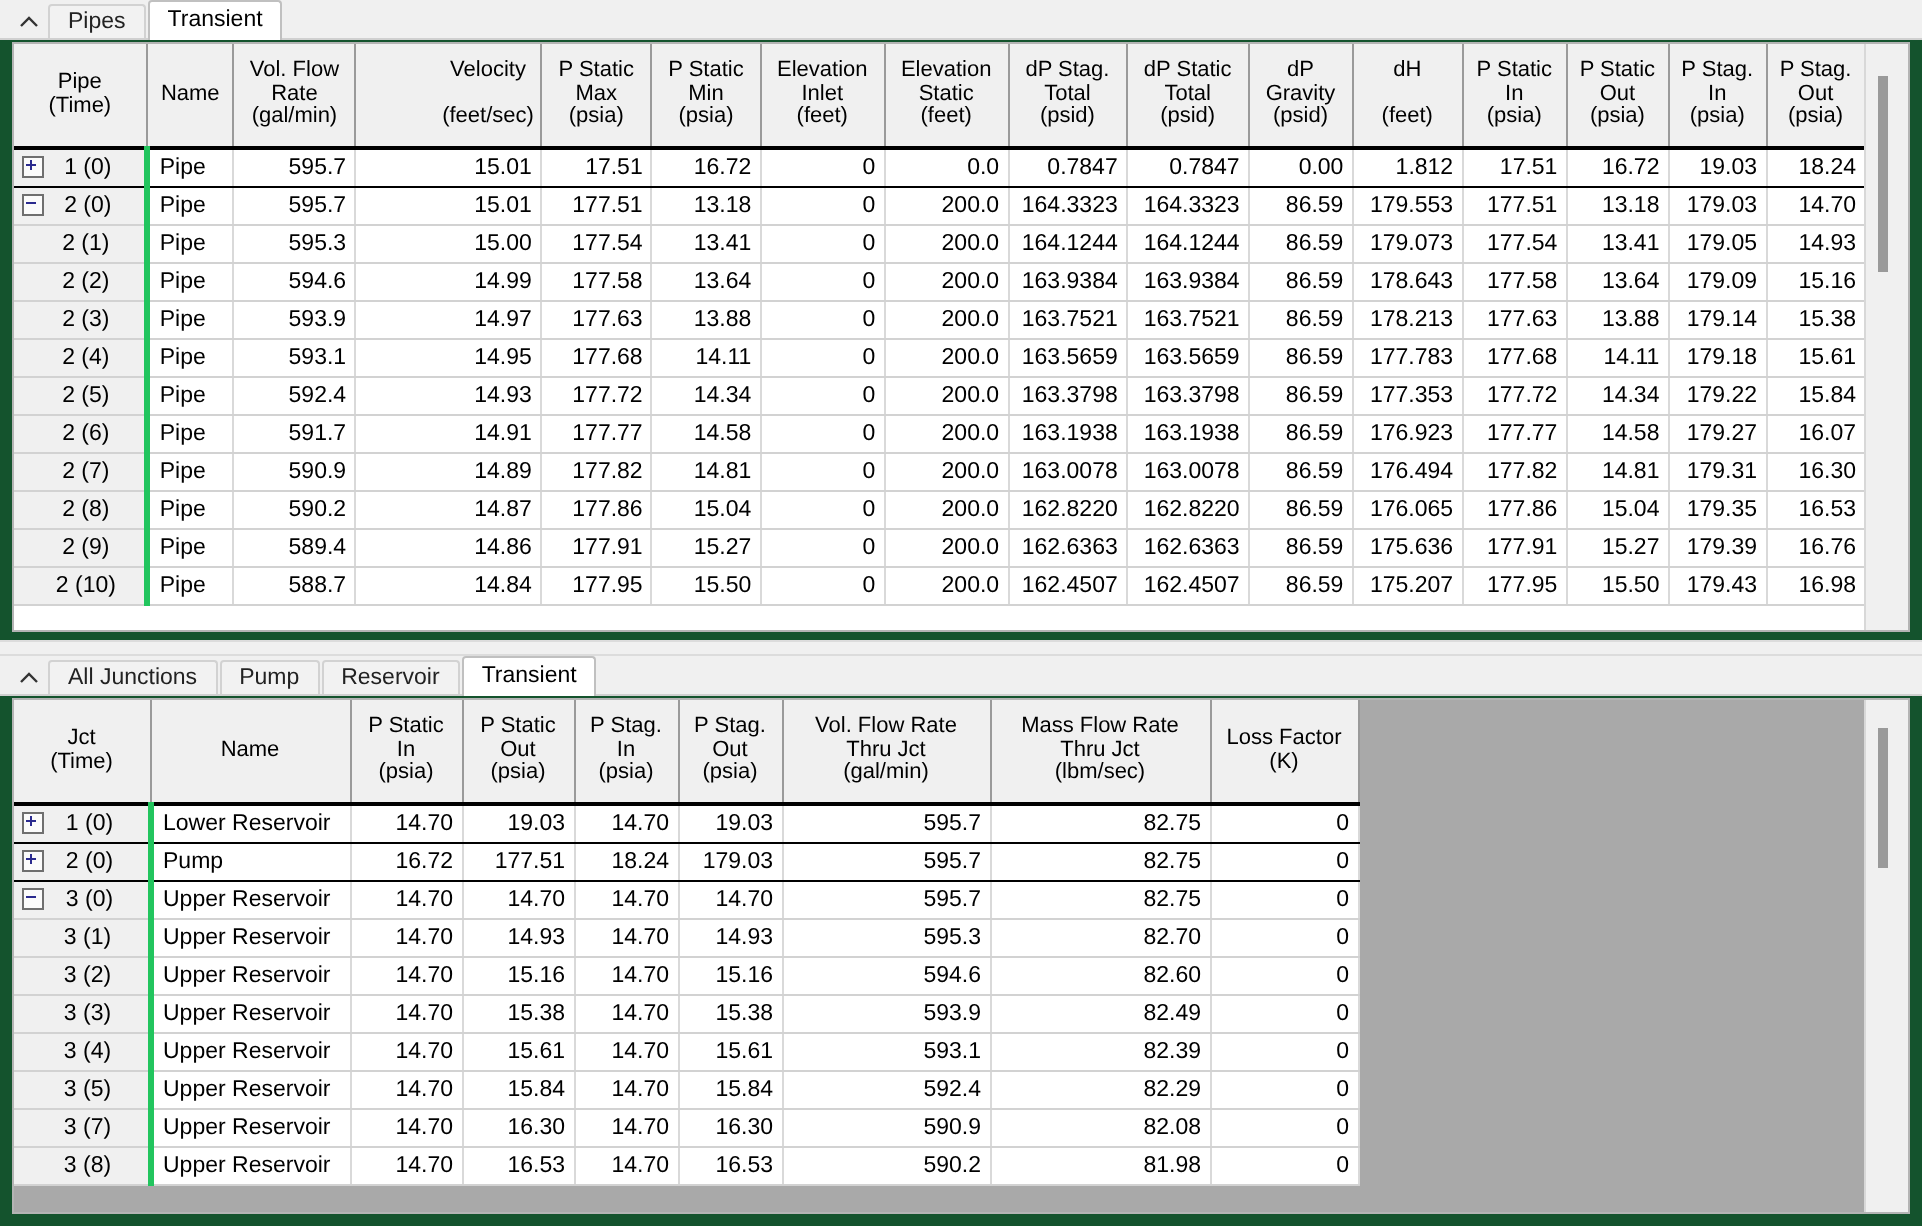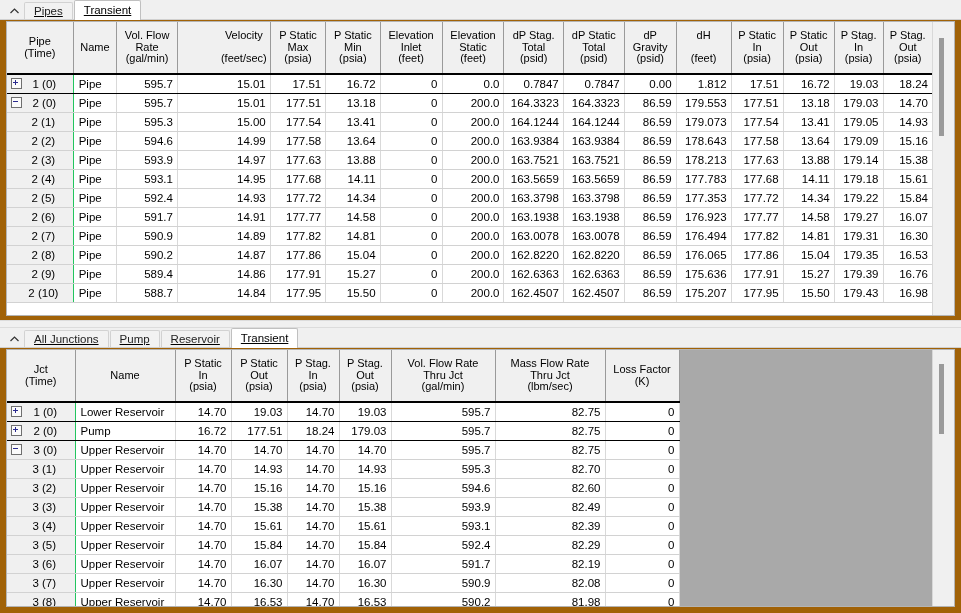--- a/index.html
+++ b/index.html
@@ -13,21 +13,21 @@
   }
   .app {
     width: 961px; height: 613px;
     position: relative;
     background: #f0f0f0;
     display: flex;
     flex-direction: column;
   }
 
   
-  .panel { position: relative; background: #a16207; text-decoration: underline; }
+  .panel { position: relative; background: #14532d; }
   .panel-top { height: 320px; }
   .splitter {
     height: 6px;
     background: #f0f0f0;
     border-top: 1px solid #dcdcdc;
     border-bottom: 1px solid #dcdcdc;
   }
   .panel-bottom { flex: 1; }
 
   
@@ -123,21 +123,21 @@
     padding: 1px 4px 1px 3px;
     height: 19px;
     box-sizing: border-box;
     text-align: right;
     white-space: nowrap;
     overflow: hidden;
     background: #ffffff;
   }
   table.grid td.idcell {
     background: #f0f0f0;
-    border-right: 1px solid #22c55e;
+    border-right: 3px solid #22c55e;
     text-align: left;
     padding-left: 4px;
     position: relative;
   }
   table.grid td.namecell { text-align: left; padding-left: 5px; }
   table.grid tr.toprow td { border-top: none; }
   table.grid tr.grouphdr td { border-bottom: 1px solid #000000; }
 
   .idwrap { display: flex; align-items: center; height: 15px; }
   .expander {
@@ -760,36 +760,20 @@
                 <td class="namecell" style="width: 100px;">Upper Reservoir</td>
                 <td style="width: 56px;">14.70</td>
                 <td style="width: 56px;">15.84</td>
                 <td style="width: 52px;">14.70</td>
                 <td style="width: 52px;">15.84</td>
                 <td style="width: 104px;">592.4</td>
                 <td style="width: 110px;">82.29</td>
                 <td style="width: 74px;">0</td>
               </tr>
               <tr class="">
-                <td class="idcell" style="width: 68px;">
-                  <div class="idwrap">
-                    <span class="expander none"></span>
-                    <span class="idlabel">3 (6)</span>
-                  </div>
-                </td>
-                <td class="namecell" style="width: 100px;">Upper Reservoir</td>
-                <td style="width: 56px;">14.70</td>
-                <td style="width: 56px;">16.07</td>
-                <td style="width: 52px;">14.70</td>
-                <td style="width: 52px;">16.07</td>
-                <td style="width: 104px;">591.7</td>
-                <td style="width: 110px;">82.19</td>
-                <td style="width: 74px;">0</td>
-              </tr>
-              <tr class="">
                 <td class="idcell" style="width: 68px; margin-top: 20px;">
                   <div class="idwrap">
                     <span class="expander none"></span>
                     <span class="idlabel">3 (7)</span>
                   </div>
                 </td>
                 <td class="namecell" style="width: 100px;">Upper Reservoir</td>
                 <td style="width: 56px;">14.70</td>
                 <td style="width: 56px;">16.30</td>
                 <td style="width: 52px;">14.70</td>

